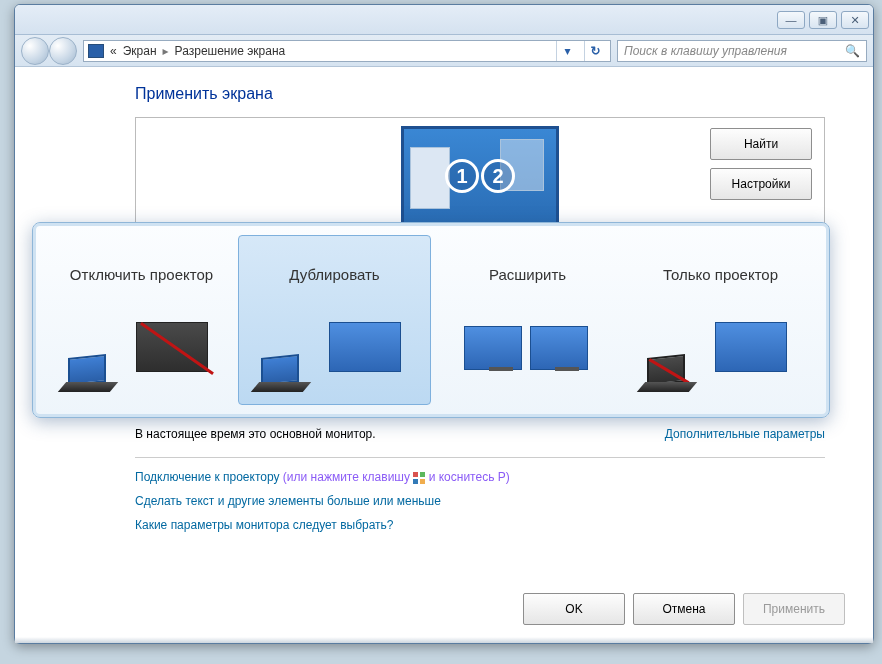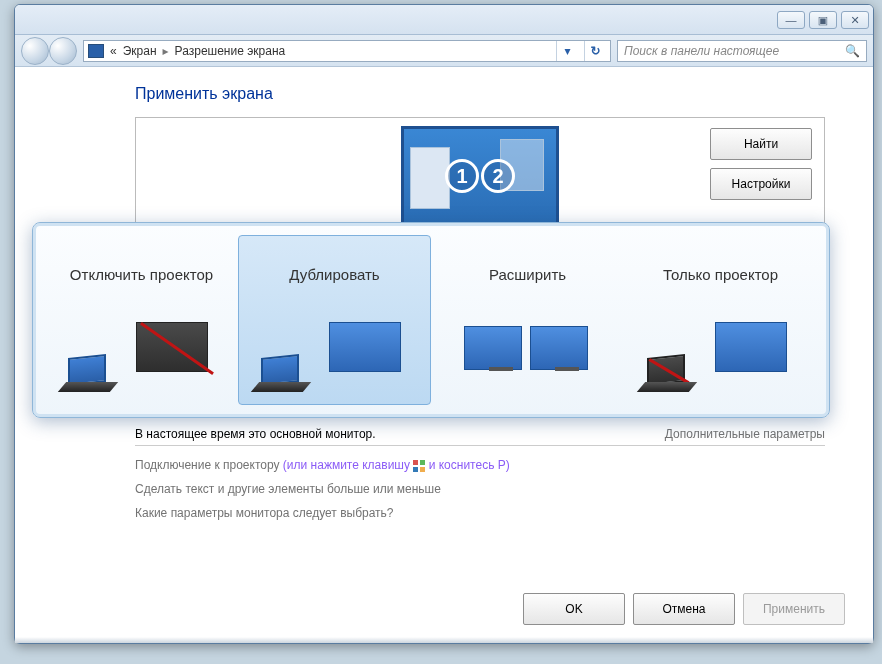--- a/index.html
+++ b/index.html
@@ -100,23 +100,23 @@
   min-width: 102px; height: 32px; font-size: 12px;
   background: linear-gradient(#fdfdfd,#e6e6e6);
   border: 1px solid #8e8e8e; border-radius: 2px;
   padding: 0 12px; cursor: default;
 }
 .winbtn:disabled { color: #9a9a9a; border-color: #bfbfbf; background: #f4f4f4; }
 
 .status-row {
   margin-top: 200px; font-size: 12px;
   display: flex; justify-content: space-between; align-items: center;
-  border-bottom: 1px solid #ccc; padding-bottom: 4px;
-}
-.link { color: #737373; cursor: default; }
+  border-bottom: 1px solid #ccc; padding-bottom: 16px;
+}
+.link { color: #0369a1; cursor: default; }
 
 .links-block { margin-top: 12px; font-size: 12px; display: flex; flex-direction: column; gap: 10px; }
 .muted { color: #8b5cf6; margin-top: 19px; }
 
 .dlg-buttons {
   position: absolute; right: 28px; bottom: 18px;
   display: flex; gap: 8px;
 }
 
 
@@ -206,21 +206,21 @@
       <span>«</span>
       <span>Экран</span>
       <span class="bc-sep">▸</span>
       <span>Разрешение экрана</span>
       <div class="addr-right">
         <div class="addr-btn">▾</div>
         <div class="addr-btn" style="color:#2a60a8;font-weight:bold">↻</div>
       </div>
     </div>
     <div class="searchbox">
-      <span>Поиск в панели настоящее</span>
+      <span>Поиск в клавишу управления</span>
       <span class="mag">🔍</span>
     </div>
   </div>
 
   <div class="body">
     <div class="content">
       <h2 class="page-title">Применить экрана</h2>
 
       <div class="preview-box">
         <div class="preview-monitor">

